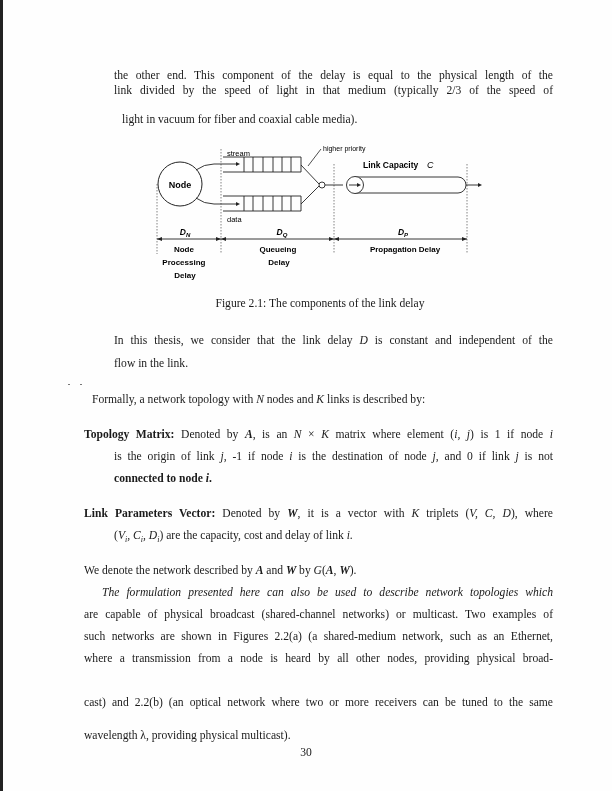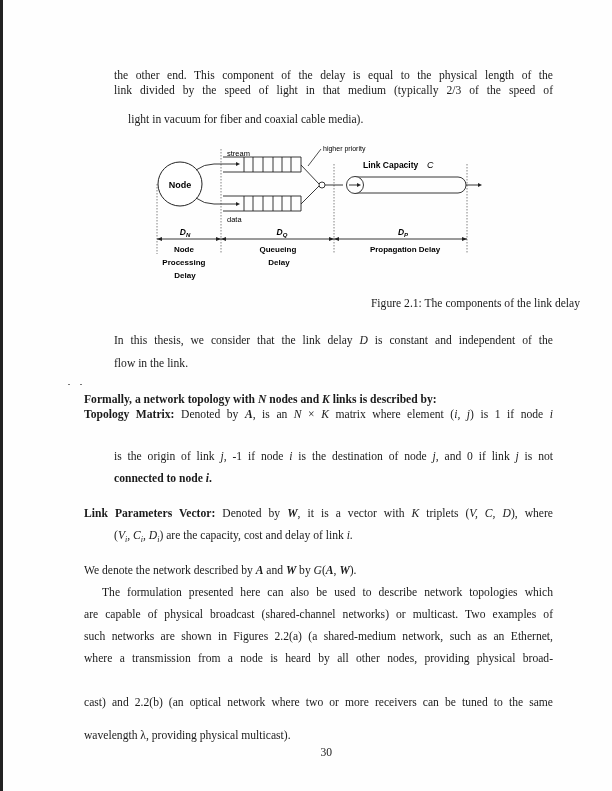--- a/index.html
+++ b/index.html
@@ -5,34 +5,34 @@
   html, body { margin:0; padding:0; }
   body {
     width:612px; height:791px; position:relative; overflow:hidden;
     background:#fefefe;
     font-family:"DejaVu Serif", "Liberation Serif", serif;
     color:#1a1a1a;
   }
   .edge { position:absolute; left:0; top:0; width:3px; height:791px; background:#222; }
   .txt { position:absolute; font-size:11.6px; line-height:14px; white-space:nowrap; font-family:"Liberation Serif", serif; }
   .j { text-align:justify; text-align-last:justify; }
-  .c { text-align:right; }
+  .c { text-align:center; }
   .b { font-weight:bold; }
   i, .it { font-style:italic; }
   .bi { font-weight:bold; font-style:italic; }
   svg text { font-family:"Liberation Sans", sans-serif; }
 </style>
 </head>
 <body>
 
 <div class="edge"></div>
 
 <div class="txt j" style="left:114px; top:69px; width:439px;">the other end. This component of the delay is equal to the physical length of the</div>
 <div class="txt j" style="left:114px; top:84px; width:439px;">link divided by the speed of light in that medium (typically 2/3 of the speed of</div>
-<div class="txt" style="left:128px; top:113px;">light in vacuum for fiber and coaxial cable media).</div>
+<div class="txt" style="left:122px; top:113px;">light in vacuum for fiber and coaxial cable media).</div>
 
 <svg style="position:absolute; left:140px; top:144px;" width="360" height="150" viewBox="0 0 360 150">
 
   <g stroke="#666" stroke-width="0.8" stroke-dasharray="1.5,1.5" fill="none">
     <line x1="17" y1="40" x2="17" y2="110"></line>
     <line x1="81" y1="5" x2="81" y2="110"></line>
     <line x1="194" y1="20" x2="194" y2="110"></line>
     <line x1="327" y1="20" x2="327" y2="110"></line>
   </g>
 
@@ -114,31 +114,31 @@
 </svg>
 
 <div class="txt c" style="left:60px; top:297px; width:520px;">Figure 2.1: The components of the link delay</div>
 
 <div class="txt j" style="left:114px; top:334px; width:439px;">In this thesis, we consider that the link delay <i>D</i> is constant and independent of the</div>
 <div class="txt" style="left:114px; top:357px;text-align:center;">flow in the link.</div>
 
 <div style="position:absolute; left:68px; top:384px; width:2px; height:1px; background:#777;"></div>
 <div style="position:absolute; left:80px; top:384px; width:2px; height:1px; background:#777;"></div>
 
-<div class="txt" style="left:84px; top:393px;font-weight:bold;">Formally, a network topology with <i>N</i> nodes and <i>K</i> links is described by:</div>
+<div class="txt" style="left:92px; top:393px;">Formally, a network topology with <i>N</i> nodes and <i>K</i> links is described by:</div>
 
-<div class="txt j" style="left:84px; top:408px; width:469px;"><span class="b">Topology Matrix:</span> Denoted by <span class="bi">A</span>, is an <i>N</i> × <i>K</i> matrix where element (<i>i, j</i>) is 1 if node <i>i</i></div>
+<div class="txt j" style="left:84px; top:428px; width:469px;"><span class="b">Topology Matrix:</span> Denoted by <span class="bi">A</span>, is an <i>N</i> × <i>K</i> matrix where element (<i>i, j</i>) is 1 if node <i>i</i></div>
 <div class="txt j" style="left:114px; top:450px; width:439px;">is the origin of link <i>j</i>, -1 if node <i>i</i> is the destination of node <i>j</i>, and 0 if link <i>j</i> is not</div>
 <div class="txt" style="left:114px; top:472px;font-weight:bold;">connected to node <i>i</i>.</div>
 
 <div class="txt j" style="left:84px; top:507px; width:469px;"><span class="b">Link Parameters Vector:</span> Denoted by <span class="bi">W</span>, it is a vector with <i>K</i> triplets (<i>V, C, D</i>), where</div>
 <div class="txt" style="left:114px; top:529px;">(<i>V<sub style="font-size:8px">i</sub>, C<sub style="font-size:8px">i</sub>, D<sub style="font-size:8px">i</sub></i>) are the capacity, cost and delay of link <i>i</i>.</div>
 
 <div class="txt" style="left:84px; top:564px;">We denote the network described by <span class="bi">A</span> and <span class="bi">W</span> by <i>G</i>(<span class="bi">A</span>, <span class="bi">W</span>).</div>
 
-<div class="txt j" style="left:102px; top:586px; width:451px;">The formulation presented here can also be used to describe network topologies which</div>
+<div class="txt j" style="left:102px; top:586px; width:451px;font-style:italic;">The formulation presented here can also be used to describe network topologies which</div>
 <div class="txt j" style="left:84px; top:608px; width:469px;">are capable of physical broadcast (shared-channel networks) or multicast. Two examples of</div>
 <div class="txt j" style="left:84px; top:630px; width:469px;">such networks are shown in Figures 2.2(a) (a shared-medium network, such as an Ethernet,</div>
 <div class="txt j" style="left:84px; top:652px; width:469px;">where a transmission from a node is heard by all other nodes, providing physical broad-</div>
 <div class="txt j" style="left:84px; top:696px; width:469px;">cast) and 2.2(b) (an optical network where two or more receivers can be tuned to the same</div>
 <div class="txt" style="left:84px; top:729px;text-align:right;">wavelength λ, providing physical multicast).</div>
 
 <div class="txt c" style="left:280px; top:746px; width:52px;">30</div>
 
 </body></html>

